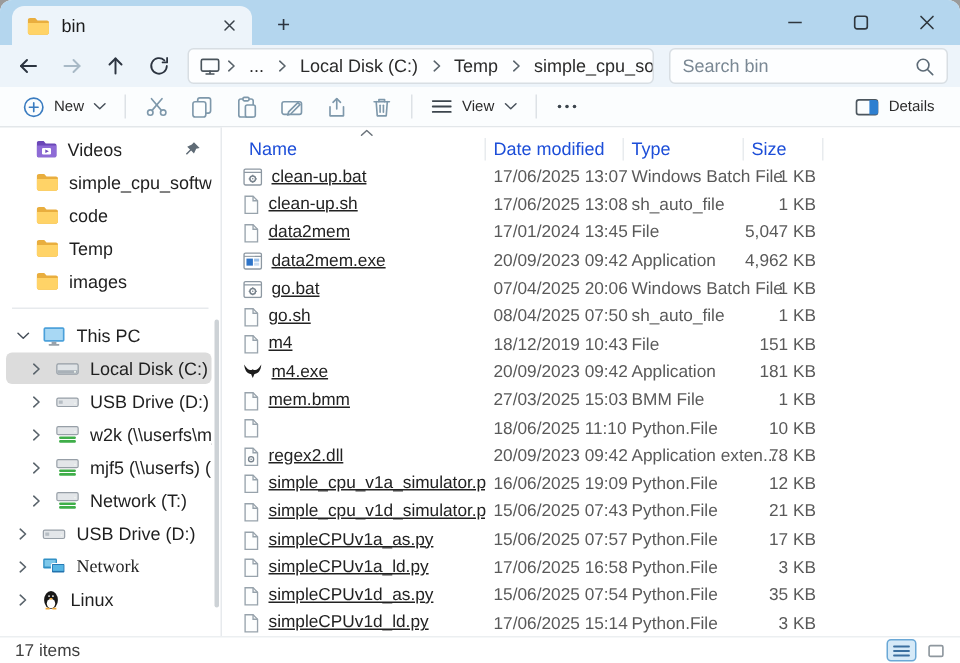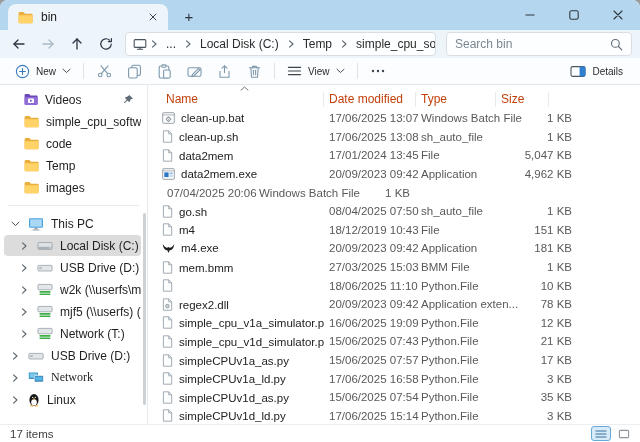--- a/index.html
+++ b/index.html
@@ -42,34 +42,34 @@
   .side-item .lbl { white-space:nowrap; overflow:hidden; }
   .side-item .pin { margin-left:auto; margin-right:7px; display:flex; }
   .side-chev { width:12px; display:flex; justify-content:center; flex:0 0 12px; }
   .side-divider { height:1px; background:#e7eaed; margin:7px 8px; }
   .side-scroll { position:absolute; right:1px; top:128px; width:3px; height:192px; background:#cdd2d6; border-radius:2px; }
   .ic { display:inline-flex; align-items:center; justify-content:center; flex:0 0 auto; }
   .ic svg { display:block; }
 
   
   .filearea { flex:1; display:flex; flex-direction:column; min-width:0; background:#fff; }
-  .list-header { flex:0 0 24px; display:flex; align-items:flex-end; padding:0 0 3px 14px; color:#c2410c; font-size:12px; position:relative; }
+  .list-header { flex:0 0 24px; display:flex; align-items:flex-end; padding:0 0 3px 14px; color:#1d4ed8; font-size:12px; position:relative; }
   .hdr-cell { position:relative; padding-left:5px; }
   .hdr-cell::after { content:''; position:absolute; right:0; top:0; bottom:-1px; width:1px; background:#e8ebee; }
   .hdr-name { width:162px; padding-left:4px; }
   .hdr-date { width:92px; }
   .hdr-type { width:80px; }
   .hdr-size { width:53px; }
   .sort-caret { position:absolute; left:92px; top:1px; }
   .rows { flex:1; font-size:11.5px; overflow:hidden; }
   .row { height:18.6px; display:flex; align-items:center; padding-left:14px; }
-  .c-name { width:162px; display:flex; align-items:flex-end; gap:6px; color:#222; white-space:nowrap; overflow:hidden; }
+  .c-name { width:162px; display:flex; align-items:flex-start; gap:6px; color:#222; white-space:nowrap; overflow:hidden;text-decoration:underline; }
   .c-date { width:92px; padding-left:5px; color:#595959; white-space:nowrap; }
   .c-type { width:80px; padding-left:5px; color:#595959; white-space:nowrap; }
-  .c-size { width:53px; text-align:right; padding-right:5px; color:#595959; white-space:nowrap;margin-left:28px; }
+  .c-size { width:53px; text-align:right; padding-right:5px; color:#595959; white-space:nowrap; }
 
   
   .statusbar { flex:0 0 18px; border-top:1px solid #eceff1; display:flex; align-items:center; padding:0 6px 0 10px; font-size:11.5px; color:#3f3f3f; }
   .view-toggles { margin-left:auto; display:flex; gap:3px; }
   .vt-btn { width:20px; height:15px; display:flex; align-items:center; justify-content:center; border-radius:3px; border:1px solid transparent; }
   .vt-btn.active { background:#d6eaf8; border-color:#6aa8d6; }
 </style>
 </head>
 <body>
 
@@ -638,20 +638,37 @@
                   <rect x="7.4" y="7.1" width="3.4" height="2" fill="#c9dcf2"></rect>
                 </svg>
               </span>
               <span>data2mem.exe</span>
             </div>
             <div class="c-date">20/09/2023 09:42</div>
             <div class="c-type">Application</div>
             <div class="c-size">4,962 KB</div>
           </div>
           <div class="row">
+            <div class="c-name">
+              <span class="ic">
+                <svg width="13" height="12" viewBox="0 0 13 12" xmlns="http://www.w3.org/2000/svg">
+                  <rect x="0.7" y="0.7" width="11.6" height="10.6" rx="1" fill="#fff" stroke="#8d98a2" stroke-width="0.9"></rect>
+                  <line x1="0.7" y1="2.9" x2="12.3" y2="2.9" stroke="#8d98a2" stroke-width="0.7"></line>
+                  <circle cx="6.5" cy="7.2" r="1.9" fill="none" stroke="#77828c" stroke-width="1"></circle>
+                  <circle cx="6.5" cy="7.2" r="0.5" fill="#77828c"></circle>
+                  <g stroke="#77828c" stroke-width="0.9">
+                    <line x1="6.5" y1="4.5" x2="6.5" y2="5.3"></line>
+                    <line x1="6.5" y1="9.1" x2="6.5" y2="9.9"></line>
+                    <line x1="3.8" y1="7.2" x2="4.6" y2="7.2"></line>
+                    <line x1="8.4" y1="7.2" x2="9.2" y2="7.2"></line>
+                  </g>
+                </svg>
+              </span>
+              <span>go.bat</span>
+            </div>
             <div class="c-date">07/04/2025 20:06</div>
             <div class="c-type">Windows Batch File</div>
             <div class="c-size">1 KB</div>
           </div>
           <div class="row">
             <div class="c-name">
               <span class="ic">
                 <svg width="11" height="13" viewBox="0 0 11 13" xmlns="http://www.w3.org/2000/svg">
                   <path d="M1.4.8h5.3l3 3v8.4H1.4z" fill="#fdfefe" stroke="#98a3ac" stroke-width="0.9"></path>
                   <path d="M6.7.8v3h3" fill="none" stroke="#98a3ac" stroke-width="0.9"></path>

